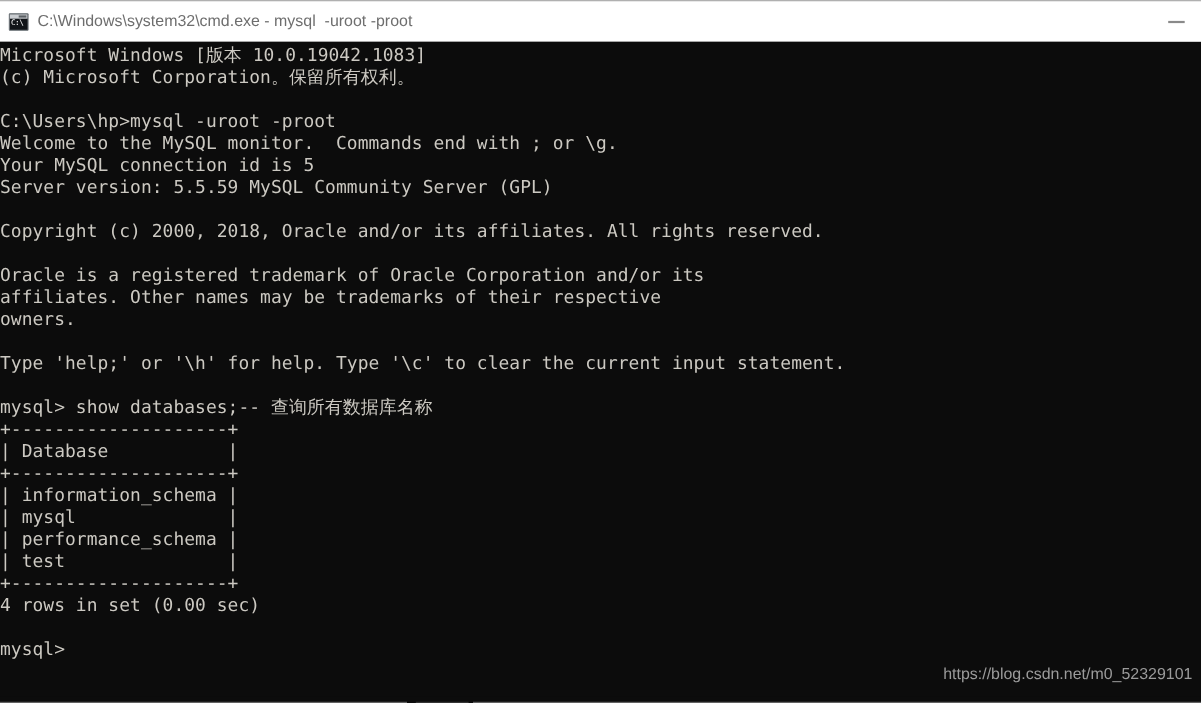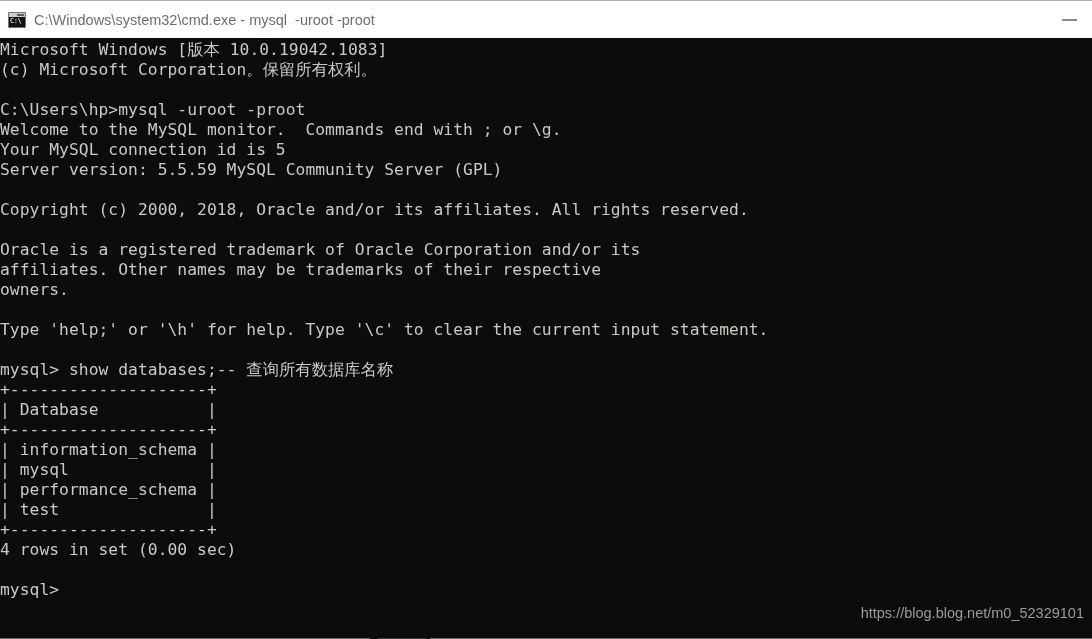--- a/index.html
+++ b/index.html
@@ -182,21 +182,21 @@
       <div id="btn-minimize">
         <span class="glyph"></span>
       </div>
     </div>
   </div>
 
   <div id="console">
     <div id="console-output"><div class="line">Microsoft Windows [版本 10.0.19042.1083]</div><div class="line">(c) Microsoft Corporation。保留所有权利。</div><div class="line blank"> </div><div class="line">C:\Users\hp&gt;mysql -uroot -proot</div><div class="line">Welcome to the MySQL monitor.  Commands end with ; or \g.</div><div class="line">Your MySQL connection id is 5</div><div class="line">Server version: 5.5.59 MySQL Community Server (GPL)</div><div class="line blank"> </div><div class="line">Copyright (c) 2000, 2018, Oracle and/or its affiliates. All rights reserved.</div><div class="line blank"> </div><div class="line">Oracle is a registered trademark of Oracle Corporation and/or its</div><div class="line">affiliates. Other names may be trademarks of their respective</div><div class="line">owners.</div><div class="line blank"> </div><div class="line">Type 'help;' or '\h' for help. Type '\c' to clear the current input statement.</div><div class="line blank"> </div><div class="line">mysql&gt; show databases;-- 查询所有数据库名称</div><div class="line">+--------------------+</div><div class="line">| Database           |</div><div class="line">+--------------------+</div><div class="line">| information_schema |</div><div class="line">| mysql              |</div><div class="line">| performance_schema |</div><div class="line">| test               |</div><div class="line">+--------------------+</div><div class="line">4 rows in set (0.00 sec)</div><div class="line blank"> </div><div class="line">mysql&gt;</div></div>
   </div>
 
-  <div id="watermark">https://blog.blog.net/m0_52329101</div>
+  <div id="watermark">https://blog.csdn.net/m0_52329101</div>
 
   <div id="bottom-strip">
     <span class="seg seg-a"></span>
     <span class="seg seg-b"></span>
     <span class="seg seg-c"></span>
   </div>
 
 </div>
 
 </body></html>

